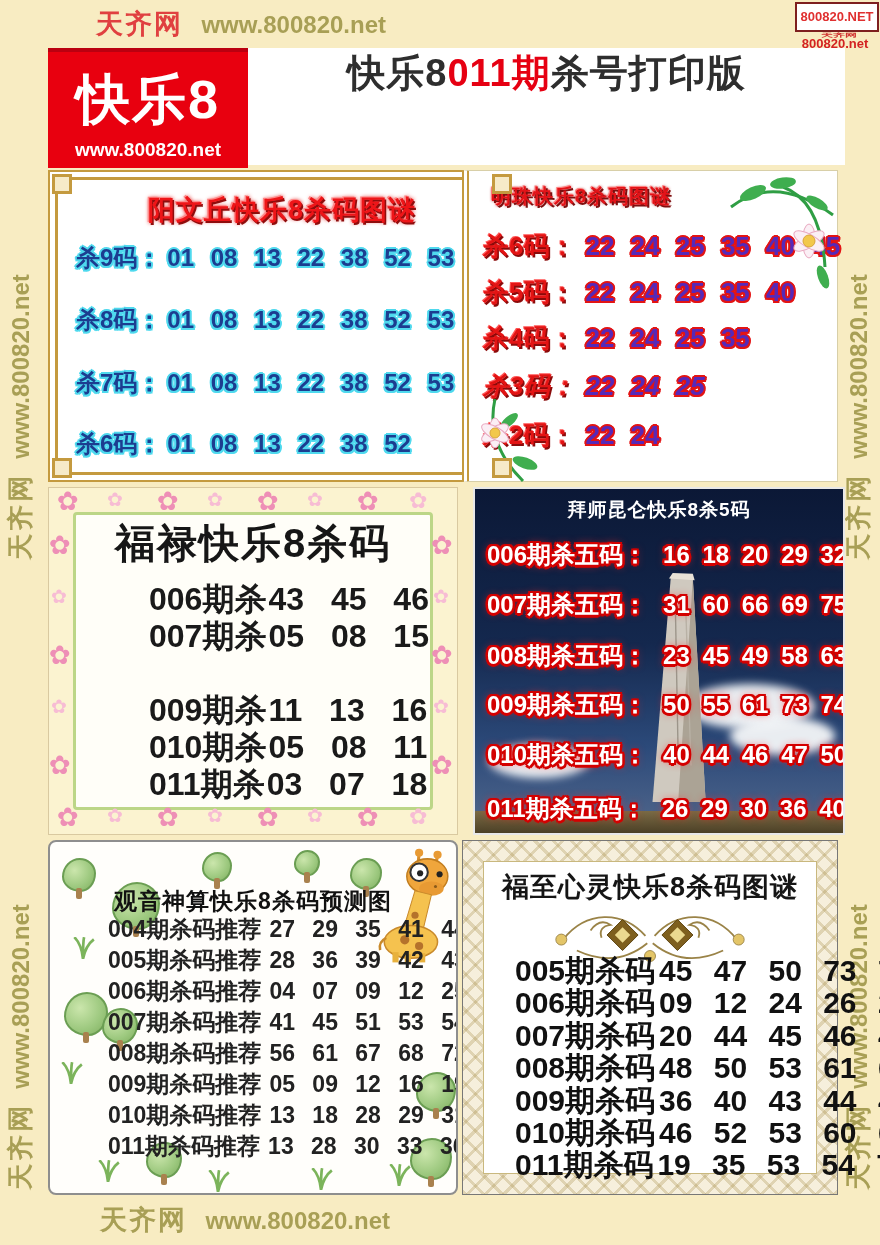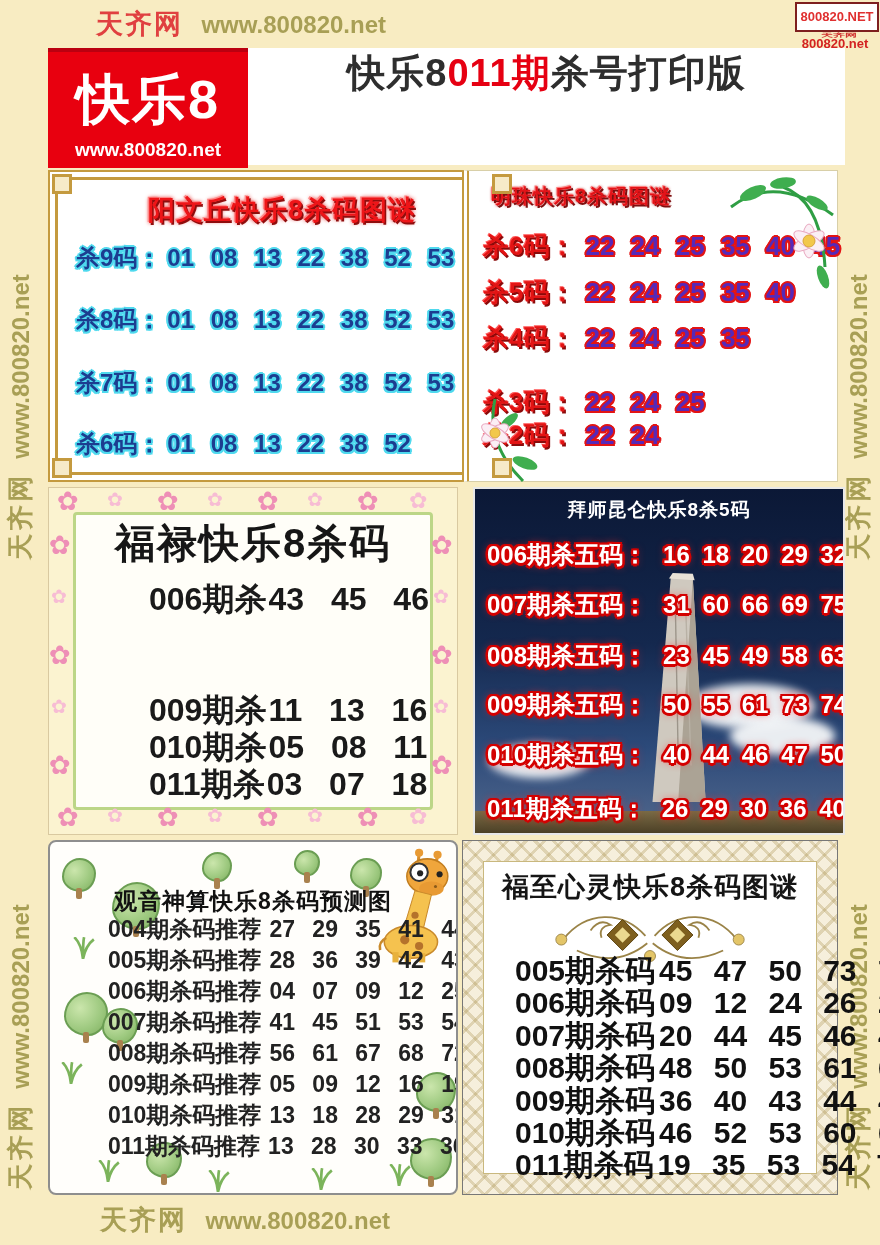--- a/index.html
+++ b/index.html
@@ -194,21 +194,21 @@
   </svg>
   <div class="p2-row" style="top:58px;">
     <span class="p2-label">杀6码：</span><span class="p2-num">22 24 25 35 40 45</span>
   </div>
   <div class="p2-row" style="top:104px;">
     <span class="p2-label">杀5码：</span><span class="p2-num">22 24 25 35 40</span>
   </div>
   <div class="p2-row" style="top:150px;">
     <span class="p2-label">杀4码：</span><span class="p2-num">22 24 25 35</span>
   </div>
-  <div class="p2-row" style="top:214px;">
+  <div class="p2-row" style="top:198px;font-style:italic;">
     <span class="p2-label">杀3码：</span><span class="p2-num">22 24 25</span>
   </div>
   <div class="p2-row" style="top:247px;">
     <span class="p2-label">杀2码：</span><span class="p2-num">22 24</span>
   </div>
 </section>
 
 <section class="abs" id="p3">
   <div id="p3-inner"></div>
   <span class="fl" style="left:8px;top:0;font-size:26px;color:#EE8FB6;">✿</span>
@@ -234,20 +234,23 @@
   <span class="fl" style="left:0;top:264px;font-size:26px;color:#EE8FB6;">✿</span>
   <span class="fl" style="left:382px;top:44px;font-size:26px;color:#EE8FB6;">✿</span>
   <span class="fl" style="left:384px;top:99px;font-size:19px;color:#F7BCD4;">✿</span>
   <span class="fl" style="left:382px;top:154px;font-size:26px;color:#EE8FB6;">✿</span>
   <span class="fl" style="left:384px;top:209px;font-size:19px;color:#F7BCD4;">✿</span>
   <span class="fl" style="left:382px;top:264px;font-size:26px;color:#EE8FB6;">✿</span>
   <div class="title">福禄快乐8杀码</div>
   <div class="p3-row" style="top:90px;">
     <span>006期杀</span><span class="num">43 45 46</span>
   </div>
+  <div class="p3-row" style="top:127px;">
+    <span>007期杀</span><span class="num">05 08 15</span>
+  </div>
   <div class="p3-row" style="top:201px;">
     <span>009期杀</span><span class="num">11 13 16</span>
   </div>
   <div class="p3-row" style="top:238px;">
     <span>010期杀</span><span class="num">05 08 11</span>
   </div>
   <div class="p3-row" style="top:275px;">
     <span>011期杀</span><span class="num">03 07 18</span>
   </div>
 </section>

